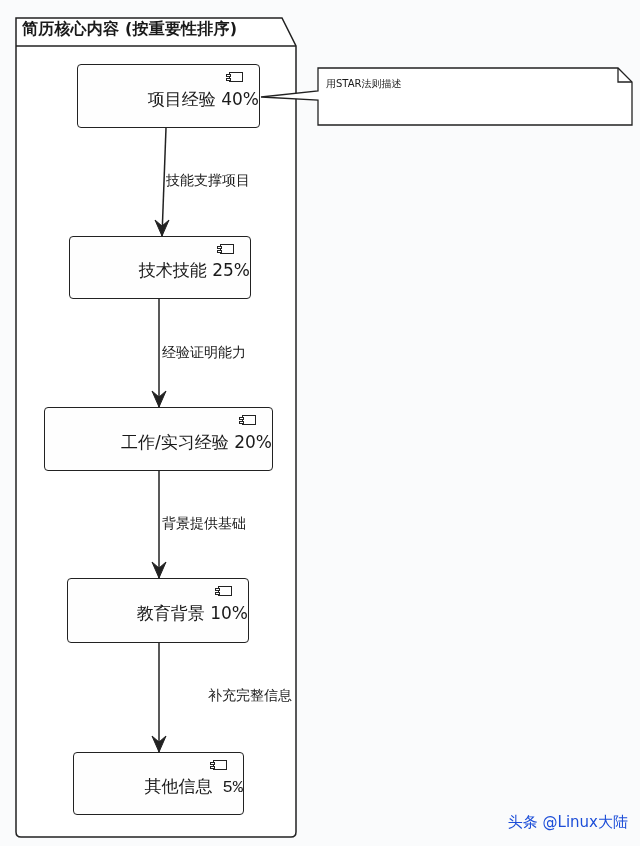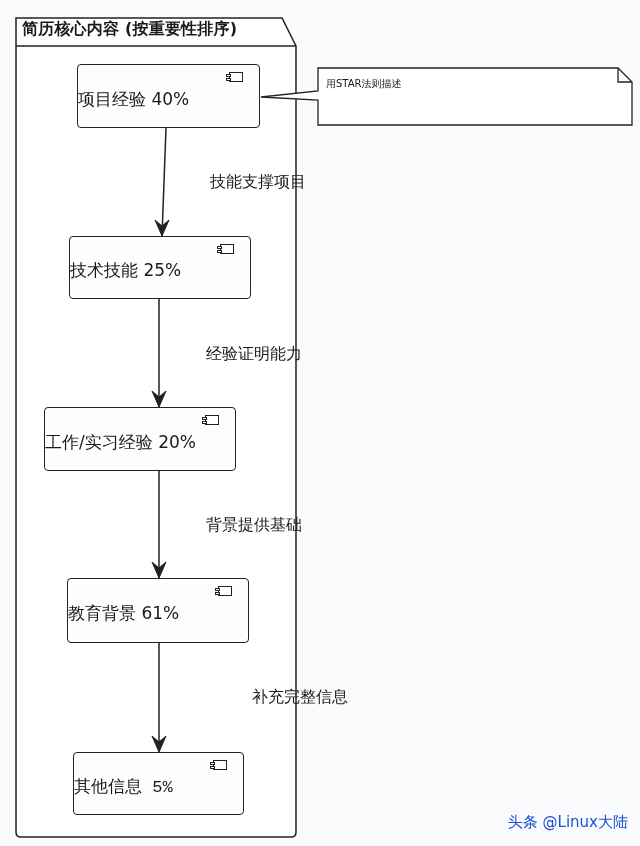--- a/index.html
+++ b/index.html
@@ -7,34 +7,34 @@
     width:640px; height:846px; background:#fafbfc; position:relative; overflow:hidden;
     font-family:"DejaVu Sans","Liberation Sans",sans-serif; color:#1a1a1a;
   }
   svg.canvas { position:absolute; left:0; top:0; }
   .pkg-title {
     position:absolute; left:22px; top:19px; font-size:16px; font-weight:bold; white-space:nowrap;
     letter-spacing:0.2px;
   }
   .node {
     position:absolute; border:1.5px solid #222; border-radius:4px; background:#fefefe;
-    box-sizing:border-box; display:flex; align-items:center; justify-content:flex-start;
+    box-sizing:border-box; display:flex; align-items:center; justify-content:flex-end;
   }
   .node .label { font-size:17px; white-space:nowrap; margin-top:6px; }
   .comp-icon {
     position:absolute; right:16px; top:7px; width:14px; height:10px;
     border:1.3px solid #222; box-sizing:border-box; background:#fff;
   }
   .comp-icon::before, .comp-icon::after {
     content:""; position:absolute; left:-4px; width:5px; height:3px; border:1.2px solid #222;
     background:#fff; box-sizing:border-box;
   }
   .comp-icon::before { top:1px; }
   .comp-icon::after { top:5px; }
-  .edge-label { position:absolute; font-size:16px; white-space:nowrap;margin-left:44px; }
+  .edge-label { position:absolute; font-size:14px; white-space:nowrap; }
   .note-text {
     position:absolute; left:326px; top:73px; font-size:10px; line-height:22px; white-space:nowrap;
   }
   .watermark {
     position:absolute; right:12px; top:813px; font-size:15px; color:#1d4ed8; white-space:nowrap;
   }
 </style>
 </head>
 <body>
 
@@ -66,28 +66,28 @@
 <div class="node" style="left:77px; top:64px; width:183px; height:64px;">
   <span class="comp-icon"></span>
   <span class="label">项目经验 40%</span>
 </div>
 
 <div class="node" style="left:69px; top:236px; width:182px; height:63px;">
   <span class="comp-icon"></span>
   <span class="label">技术技能 25%</span>
 </div>
 
-<div class="node" style="left:44px; top:407px; width:192px; height:64px;">
+<div class="node" style="left:44px; top:407px; width:229px; height:64px;">
   <span class="comp-icon"></span>
   <span class="label">工作/实习经验 20%</span>
 </div>
 
 <div class="node" style="left:67px; top:578px; width:182px; height:65px;">
   <span class="comp-icon"></span>
-  <span class="label">教育背景 61%</span>
+  <span class="label">教育背景 10%</span>
 </div>
 
 <div class="node" style="left:73px; top:752px; width:171px; height:63px;font-family:Liberation Mono, monospace;">
   <span class="comp-icon"></span>
   <span class="label">其他信息 5%</span>
 </div>
 
 <div class="edge-label" style="left:166px; top:172px;">技能支撑项目</div>
 <div class="edge-label" style="left:162px; top:344px;">经验证明能力</div>
 <div class="edge-label" style="left:162px; top:515px;">背景提供基础</div>

